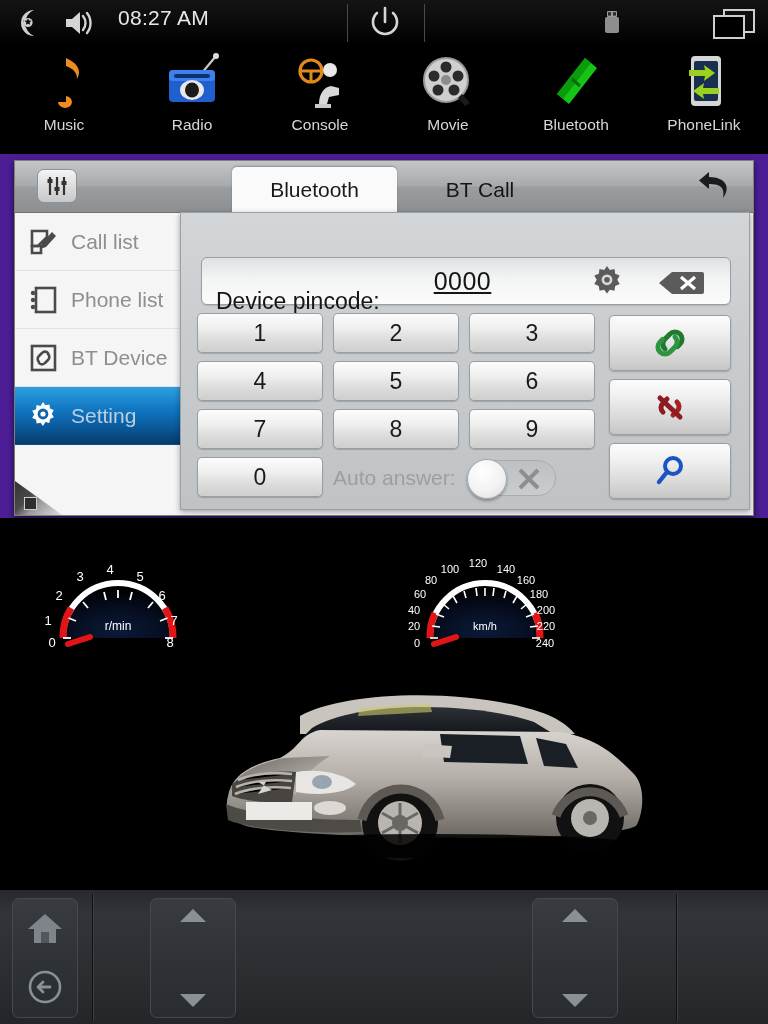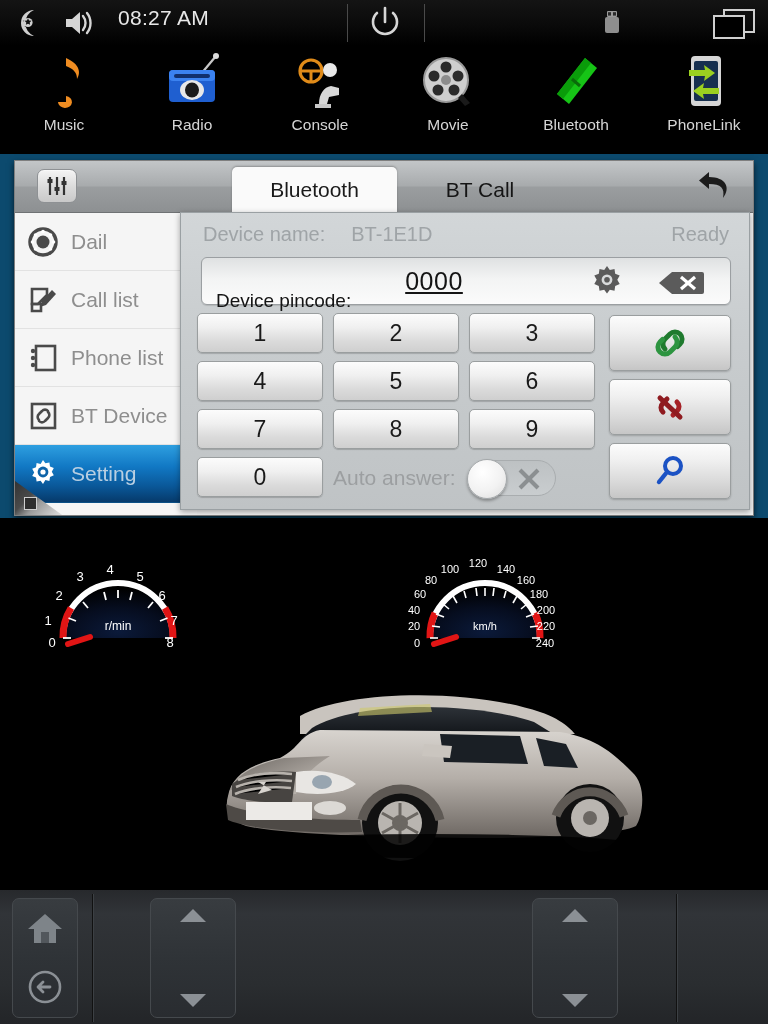--- a/index.html
+++ b/index.html
@@ -2,21 +2,21 @@
 <html><head>
 <meta charset="utf-8">
 <style>
   * { box-sizing: border-box; margin: 0; padding: 0; }
   html, body {
     width: 768px; height: 1024px;
     background: #000;
     font-family: "Liberation Sans", sans-serif;
     overflow: hidden;
   }
-  #root { position: relative; width: 768px; height: 1024px; background:#0c4a6e; }
+  #root { position: relative; width: 768px; height: 1024px; background:#4c1d95; }
 
   
   .statusbar {
     position:absolute; left:0; top:0; width:768px; height:46px;
     background: linear-gradient(180deg,#141414 0%,#0a0a0a 55%,#000 100%);
     border-bottom:1px solid #000;
   }
   .sb-moon { position:absolute; left:14px; top:8px; width:30px; height:30px; }
   .sb-vol  { position:absolute; left:64px; top:9px; width:30px; height:28px; }
   .sb-time {
@@ -129,21 +129,21 @@
   .dev-val { margin-left:26px; font-size:20px; color:#9fa4a7; }
   .dev-ready { position:absolute; right:22px; font-size:20px; color:#9fa4a7; }
 
   .pin-row {
     position:absolute; left:20px; top:44px; width:530px; height:48px;
     border-radius:6px; border:1px solid #9b9fa2;
     background:linear-gradient(180deg,#dfe1e2 0%,#f3f4f4 46%,#fbfbfb 100%);
     display:flex; align-items:center;
     box-shadow:0 1px 1px rgba(0,0,0,.12);
   }
-  .pin-lbl { margin-left:14px; font-size:19px; color:#141414;margin-top:40px; }
+  .pin-lbl { margin-left:14px; font-size:23px; color:#141414;margin-top:40px; }
   .pin-val { margin-left:54px; font-size:25px; color:#141414; letter-spacing:.5px;text-decoration:underline; }
   .pin-gear { position:absolute; left:386px; top:6px; width:38px; height:38px; cursor:pointer; }
   .pin-del  { position:absolute; left:456px; top:12px; width:46px; height:26px; cursor:pointer; }
 
   .keypad { position:absolute; left:16px; top:100px; width:540px; height:186px; }
   .key {
     position:absolute; width:126px; height:40px;
     border:1px solid #9a9e9f; border-radius:5px;
     background:linear-gradient(180deg,#fcfcfc 0%,#f0f0f0 35%,#dbdbdb 70%,#cfcfcf 100%);
     display:flex; align-items:center; justify-content:center;
@@ -342,36 +342,20 @@
 
       <div class="hdr-back">
         <svg width="40" height="34" viewBox="0 0 40 34">
           <path d="M14 6 L14 1 L4 9.5 L14 18 L14 13 C26 13 30 17 28 27 C36 17 31 6 14 6 Z" fill="#1c1c1c"></path>
         </svg>
       </div>
     </div>
 
     <div class="sidebar">
 
-      <div class="side-item">
-        <div class="s-ico">
-          <svg width="30" height="30" viewBox="0 0 30 30">
-            <circle cx="15" cy="15" r="13" fill="none" stroke="#4a4a4a" stroke-width="3.5"></circle>
-            <circle cx="15" cy="15" r="6.5" fill="#4a4a4a"></circle>
-            <circle cx="15" cy="4.5" r="1.8" fill="#fff"></circle>
-            <circle cx="22.5" cy="8" r="1.8" fill="#fff"></circle>
-            <circle cx="25.5" cy="15" r="1.8" fill="#fff"></circle>
-            <circle cx="22.5" cy="22" r="1.8" fill="#fff"></circle>
-            <circle cx="7.5" cy="8" r="1.8" fill="#fff"></circle>
-            <circle cx="4.5" cy="15" r="1.8" fill="#fff"></circle>
-            <circle cx="7.5" cy="22" r="1.8" fill="#fff"></circle>
-          </svg>
-        </div>
-        <div class="s-lbl">Dail</div>
-      </div>
 
       <div class="side-item">
         <div class="s-ico">
           <svg width="30" height="30" viewBox="0 0 30 30">
             <path d="M4 4h15v6l-9 9H4z" fill="none" stroke="#4a4a4a" stroke-width="2.6"></path>
             <path d="M4 19h9v7H4z" fill="none" stroke="#4a4a4a" stroke-width="2.6"></path>
             <path d="M14 16 L24 5 L28 9 L18 20 L12 22 Z" fill="#4a4a4a"></path>
           </svg>
         </div>
         <div class="s-lbl">Call list</div>
@@ -411,25 +395,20 @@
         <div class="s-lbl">Setting</div>
       </div>
 
       <div class="corner-fold"></div>
       <div class="corner-sq"></div>
     </div>
   </div>
 
   <div class="btdlg">
 
-    <div class="devname-row">
-      <span class="dev-lbl">Device name:</span>
-      <span class="dev-val">BT-1E1D</span>
-      <span class="dev-ready">Ready</span>
-    </div>
 
     <div class="pin-row">
       <span class="pin-lbl">Device pincode:</span>
       <span class="pin-val">0000</span>
 
       <div class="pin-gear">
         <svg width="38" height="38" viewBox="0 0 38 38">
           <path d="M19 2l2.8 3.9 4.7-1 .7 4.8 4.5 1.9-2.4 4.2 2.4 4.2-4.5 1.9-.7 4.8-4.7-1L19 29.6l-2.8-3.9-4.7 1-.7-4.8-4.5-1.9 2.4-4.2-2.4-4.2 4.5-1.9.7-4.8 4.7 1z" fill="#5b5b5b"></path>
           <circle cx="19" cy="15.8" r="5.4" fill="#d8dadb"></circle>
           <circle cx="19" cy="15.8" r="2.8" fill="#5b5b5b"></circle>

